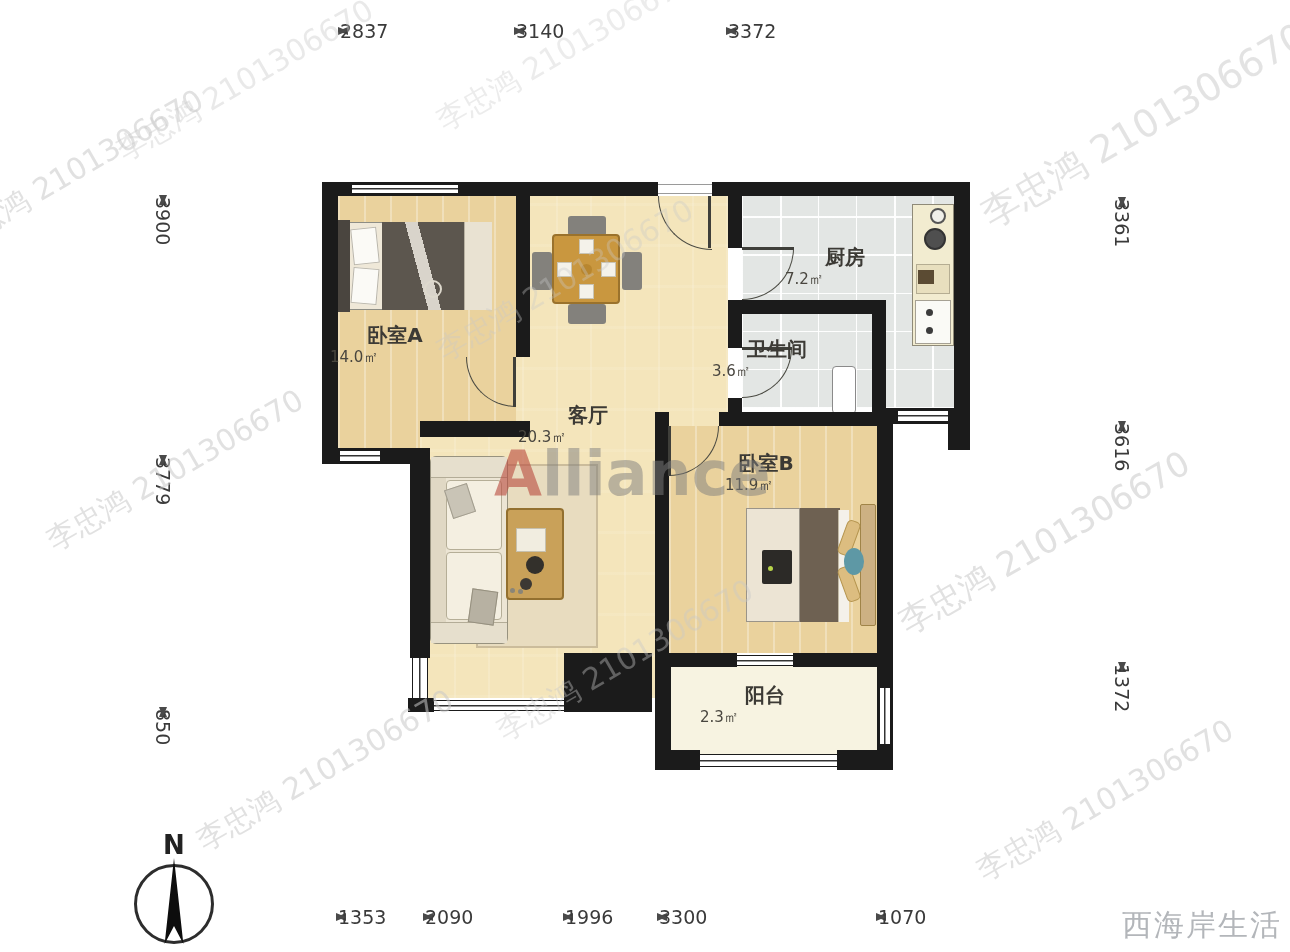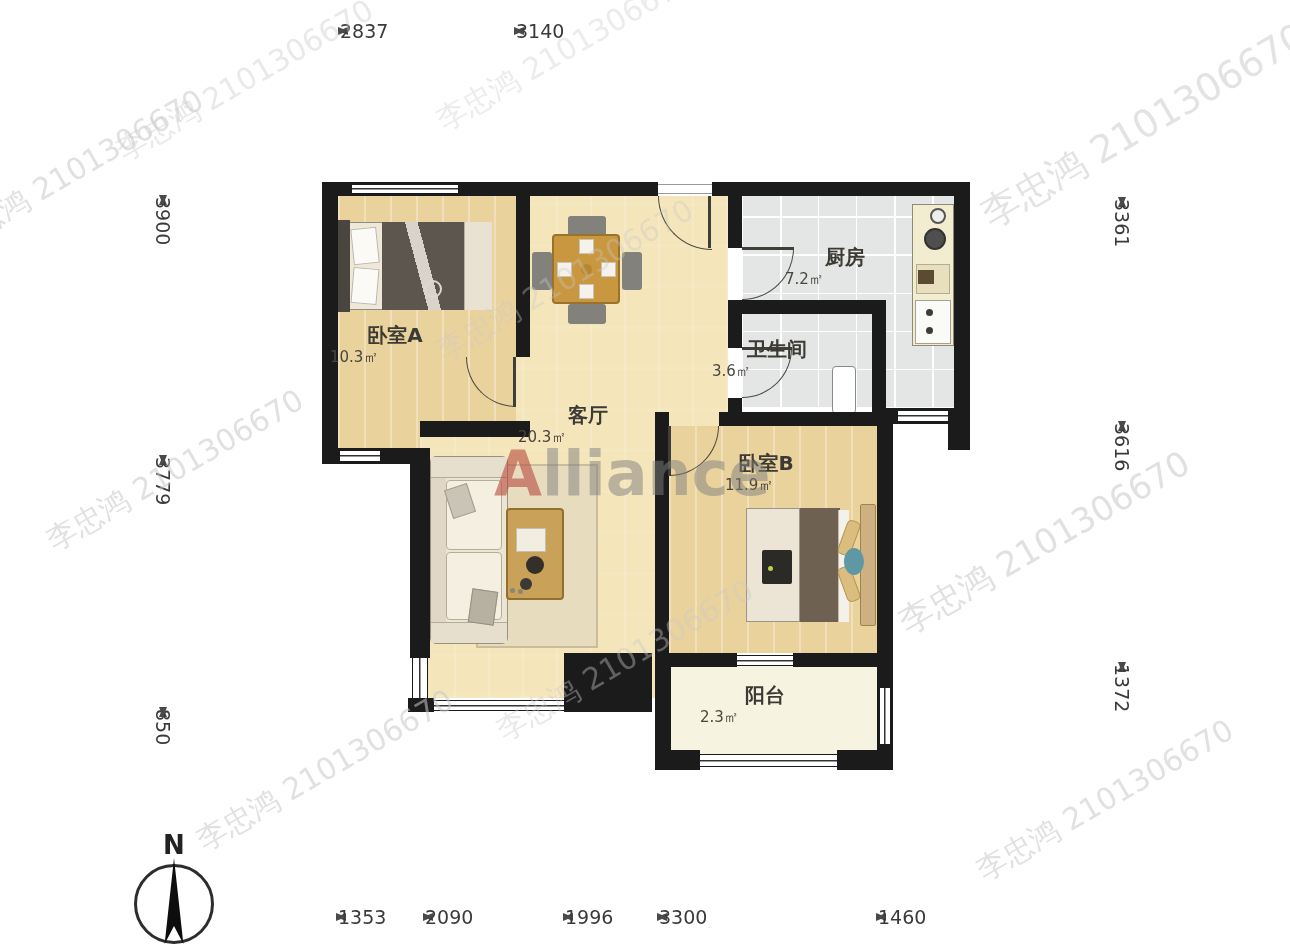--- a/index.html
+++ b/index.html
@@ -70,20 +70,27 @@
       <span class="ln"></span>
       <i class="ah ar"></i>
     </div>
   <div class="dim h" style="left:514px;top:20px;width:212px">
       <i class="ah al"></i>
       <span class="ln"></span>
       <b>3140</b>
       <span class="ln"></span>
       <i class="ah ar"></i>
     </div>
+  <div class="dim h" style="left:726px;top:20px;width:226px">
+      <i class="ah al"></i>
+      <span class="ln"></span>
+      <b>3372</b>
+      <span class="ln"></span>
+      <i class="ah ar"></i>
+    </div>
 
   <div class="dim h" style="left:336px;top:906px;width:87px">
       <i class="ah al"></i>
       <span class="ln"></span>
       <b>1353</b>
       <span class="ln"></span>
       <i class="ah ar"></i>
     </div>
   <div class="dim h" style="left:423px;top:906px;width:140px">
       <i class="ah al"></i>
@@ -102,21 +109,21 @@
   <div class="dim h" style="left:657px;top:906px;width:219px">
       <i class="ah al"></i>
       <span class="ln"></span>
       <b>3300</b>
       <span class="ln"></span>
       <i class="ah ar"></i>
     </div>
   <div class="dim h" style="left:876px;top:906px;width:76px">
       <i class="ah al"></i>
       <span class="ln"></span>
-      <b>1460</b>
+      <b>1070</b>
       <span class="ln"></span>
       <i class="ah ar"></i>
     </div>
 
   <div class="dim v" style="left:174px;top:195px;width:260px">
       <i class="ah al"></i>
       <span class="ln"></span>
       <b>3900</b>
       <span class="ln"></span>
       <i class="ah ar"></i>
@@ -260,21 +267,21 @@
   <i class="arc br" style="left:742px;top:248px;width:52px;height:52px"></i>
   <i class="leaf" style="left:742px;top:247px;width:52px;height:3px"></i>
   <i class="arc br" style="left:742px;top:348px;width:50px;height:50px"></i>
   <i class="leaf" style="left:742px;top:347px;width:50px;height:3px"></i>
   <i class="arc br" style="left:669px;top:426px;width:50px;height:50px"></i>
   <i class="leaf" style="left:668px;top:426px;width:3px;height:50px"></i>
   <i class="arc bl" style="left:466px;top:357px;width:50px;height:50px"></i>
   <i class="leaf" style="left:513px;top:357px;width:3px;height:50px"></i>
 
   <div class="rname" style="left:330px;top:322px;width:130px">卧室A</div>
-  <div class="rarea" style="left:330px;top:348px;width:130px">10.3㎡</div>
+  <div class="rarea" style="left:330px;top:348px;width:130px">14.0㎡</div>
   <div class="rname" style="left:518px;top:402px;width:140px">客厅</div>
   <div class="rarea" style="left:518px;top:428px;width:140px">20.3㎡</div>
   <div class="rname" style="left:785px;top:244px;width:120px">厨房</div>
   <div class="rarea" style="left:785px;top:270px;width:120px">7.2㎡</div>
   <div class="rname" style="left:712px;top:336px;width:130px">卫生间</div>
   <div class="rarea" style="left:712px;top:362px;width:130px">3.6㎡</div>
   <div class="rname" style="left:701px;top:450px;width:130px">卧室B</div>
   <div class="rarea" style="left:725px;top:476px;width:130px">11.9㎡</div>
   <div class="rname" style="left:700px;top:682px;width:130px">阳台</div>
   <div class="rarea" style="left:700px;top:708px;width:130px">2.3㎡</div>
@@ -289,14 +296,15 @@
   <span class="wm" style="left:180px;top:750px">李忠鸿 2101306670</span>
   <span class="wm" style="left:480px;top:640px;opacity:.4">李忠鸿 2101306670</span>
   <span class="wm" style="left:960px;top:780px">李忠鸿 2101306670</span>
 
   <div id="brandwm"><span class="a0">A</span><span class="a1">lliance</span></div>
 
   <div id="compass-n">N</div>
   <div id="compass-circle"></div>
   <div id="compass-arrow"></div>
 
+  <div id="cornerbrand">西海岸生活</div>
 
 </div>
 
 </body></html>

